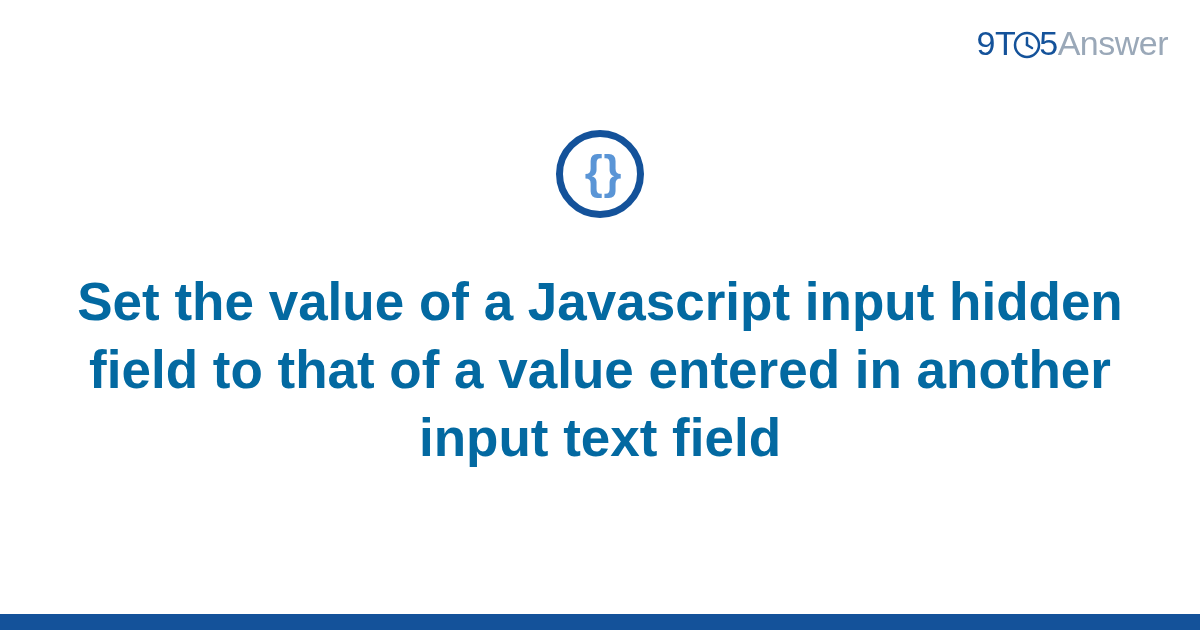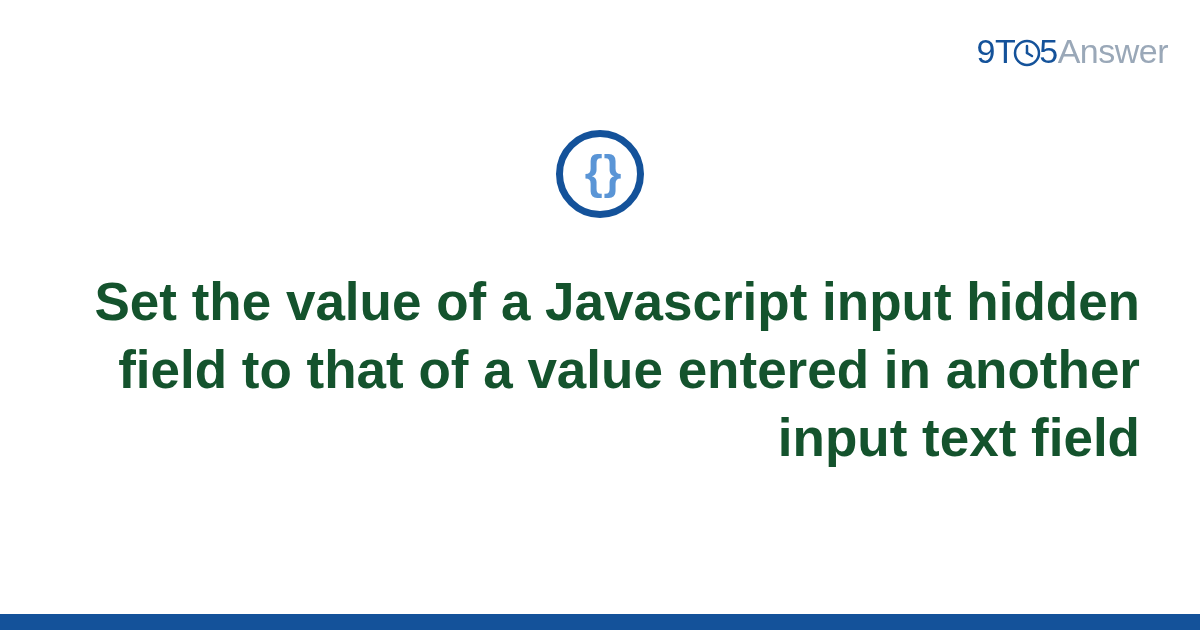--- a/index.html
+++ b/index.html
@@ -10,21 +10,21 @@
     body {
       width: 1200px;
       height: 630px;
       background: #ffffff;
       font-family: Arial, Helvetica, sans-serif;
       position: relative;
       overflow: hidden;
     }
     .logo {
       position: absolute;
-      top: 32px;
+      top: 24px;
       right: 32px;
       font-size: 34px;
       font-weight: 400;
       letter-spacing: -0.5px;
       margin-left: 25px;
     }
     .logo .nine {
       color: #14529a;
       font-weight: 500;
     }
@@ -62,24 +62,24 @@
       letter-spacing: -6px;
       line-height: 1;
       margin-top: -4px;
     }
     .title {
       position: absolute;
       top: 268px;
       left: 0;
       right: 0;
       padding: 0 60px;
-      text-align: right;
+      text-align: center;
       font-size: 53px;
       font-weight: bold;
-      color: #14532d;
+      color: #0369a1;
       line-height: 1.28;
     }
     .footer-bar {
       position: absolute;
       bottom: 0;
       left: 0;
       right: 0;
       height: 16px;
       background: #14529a;
     }

